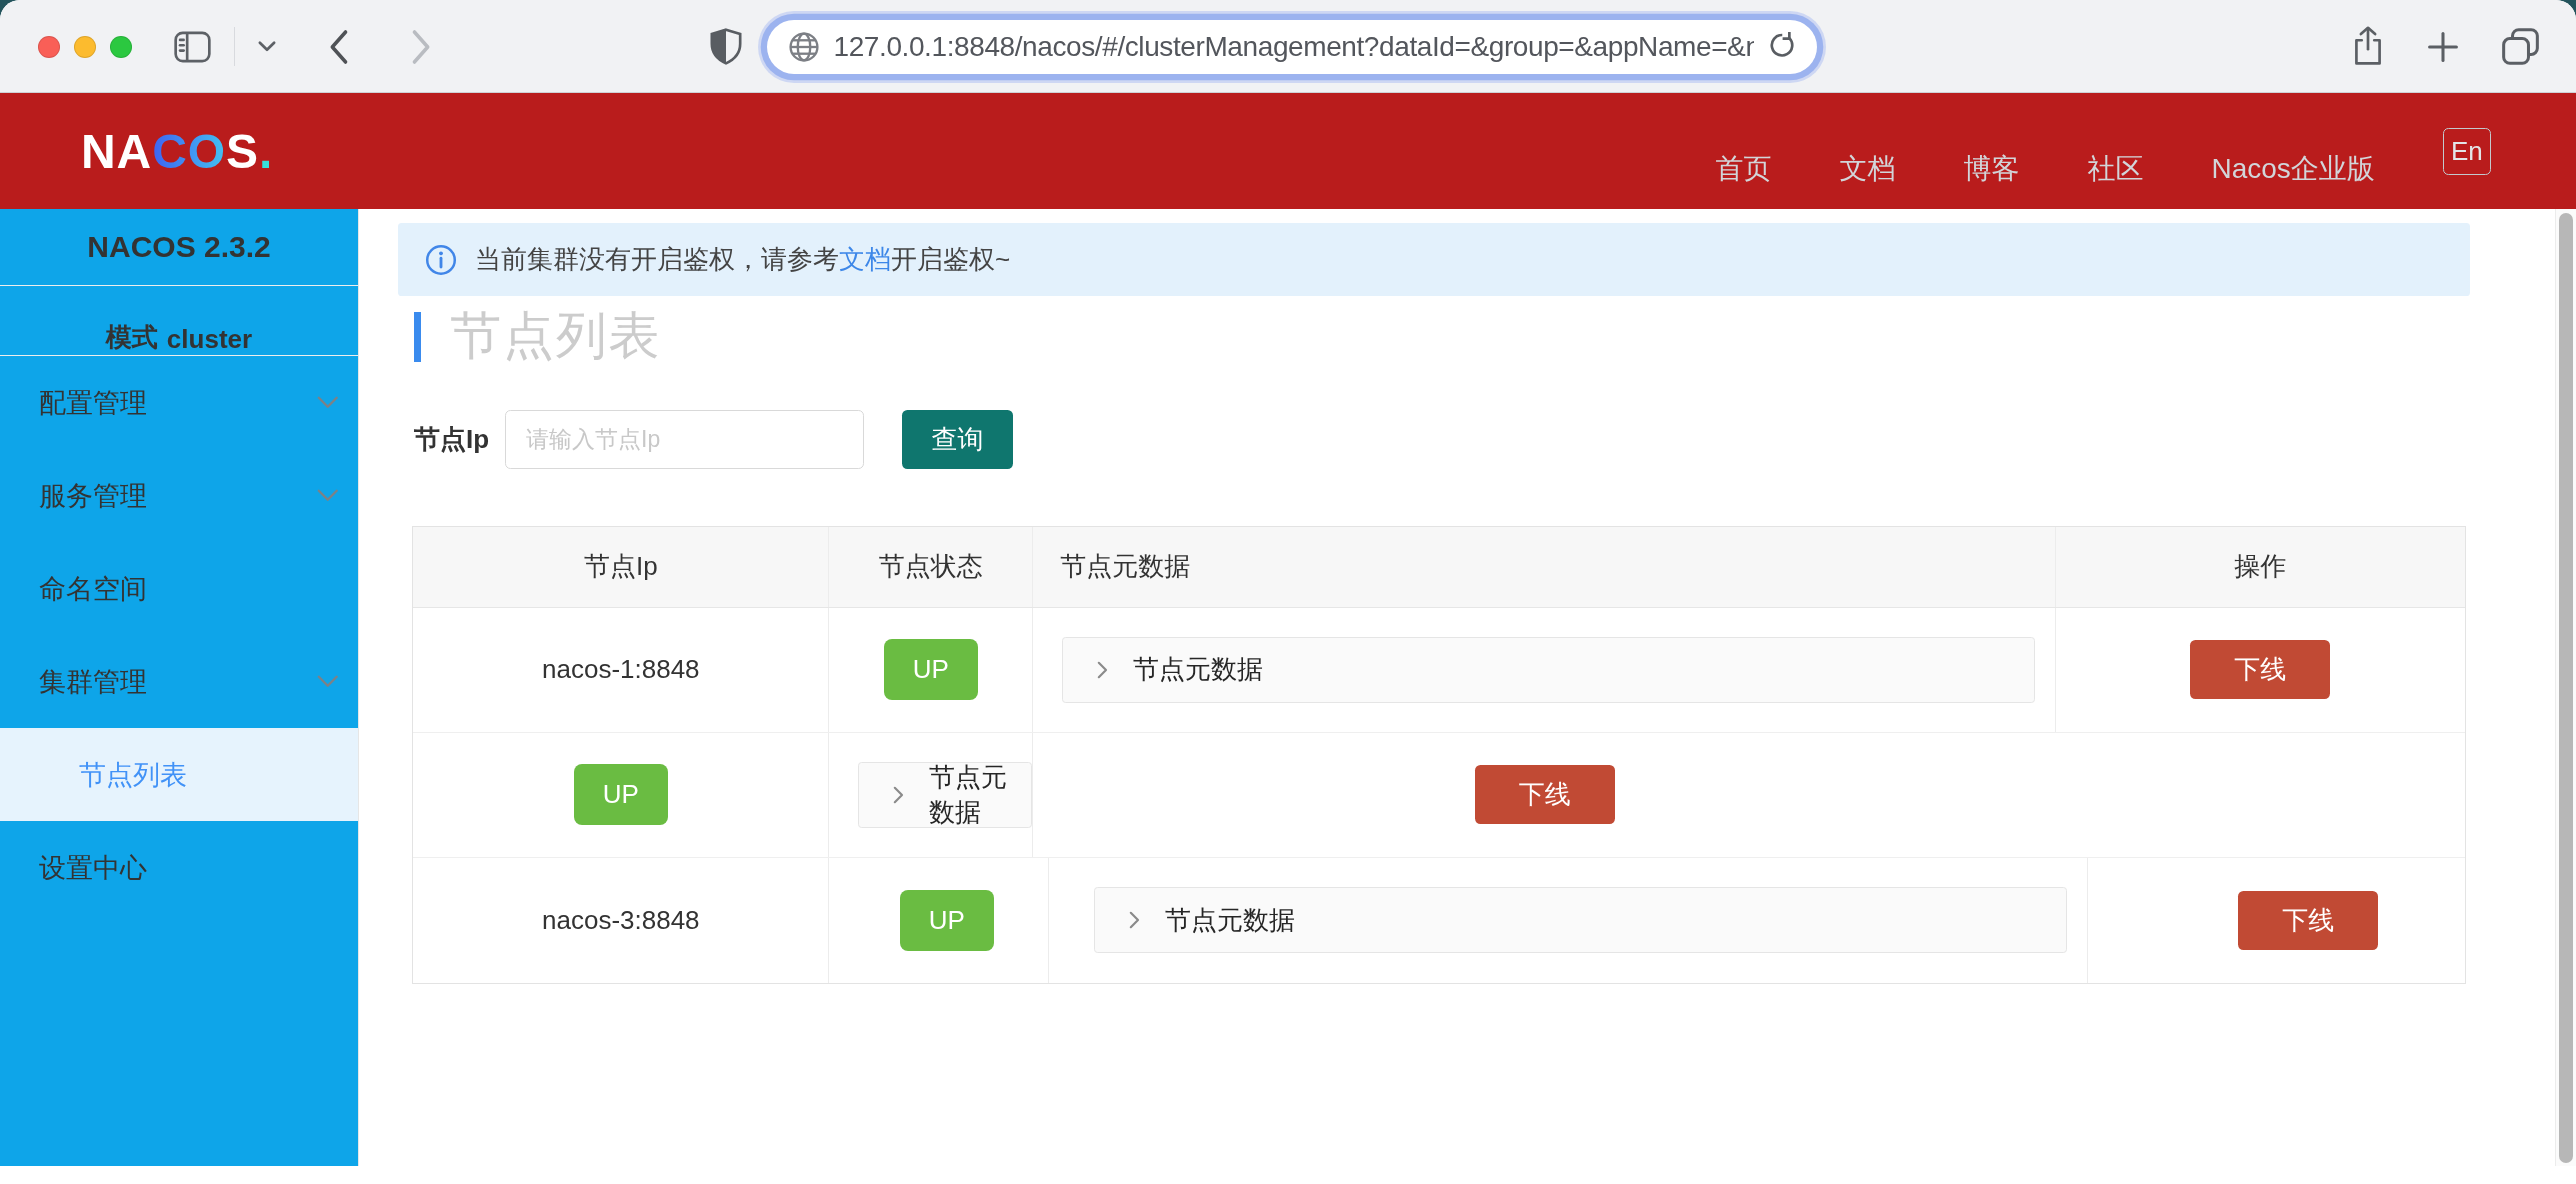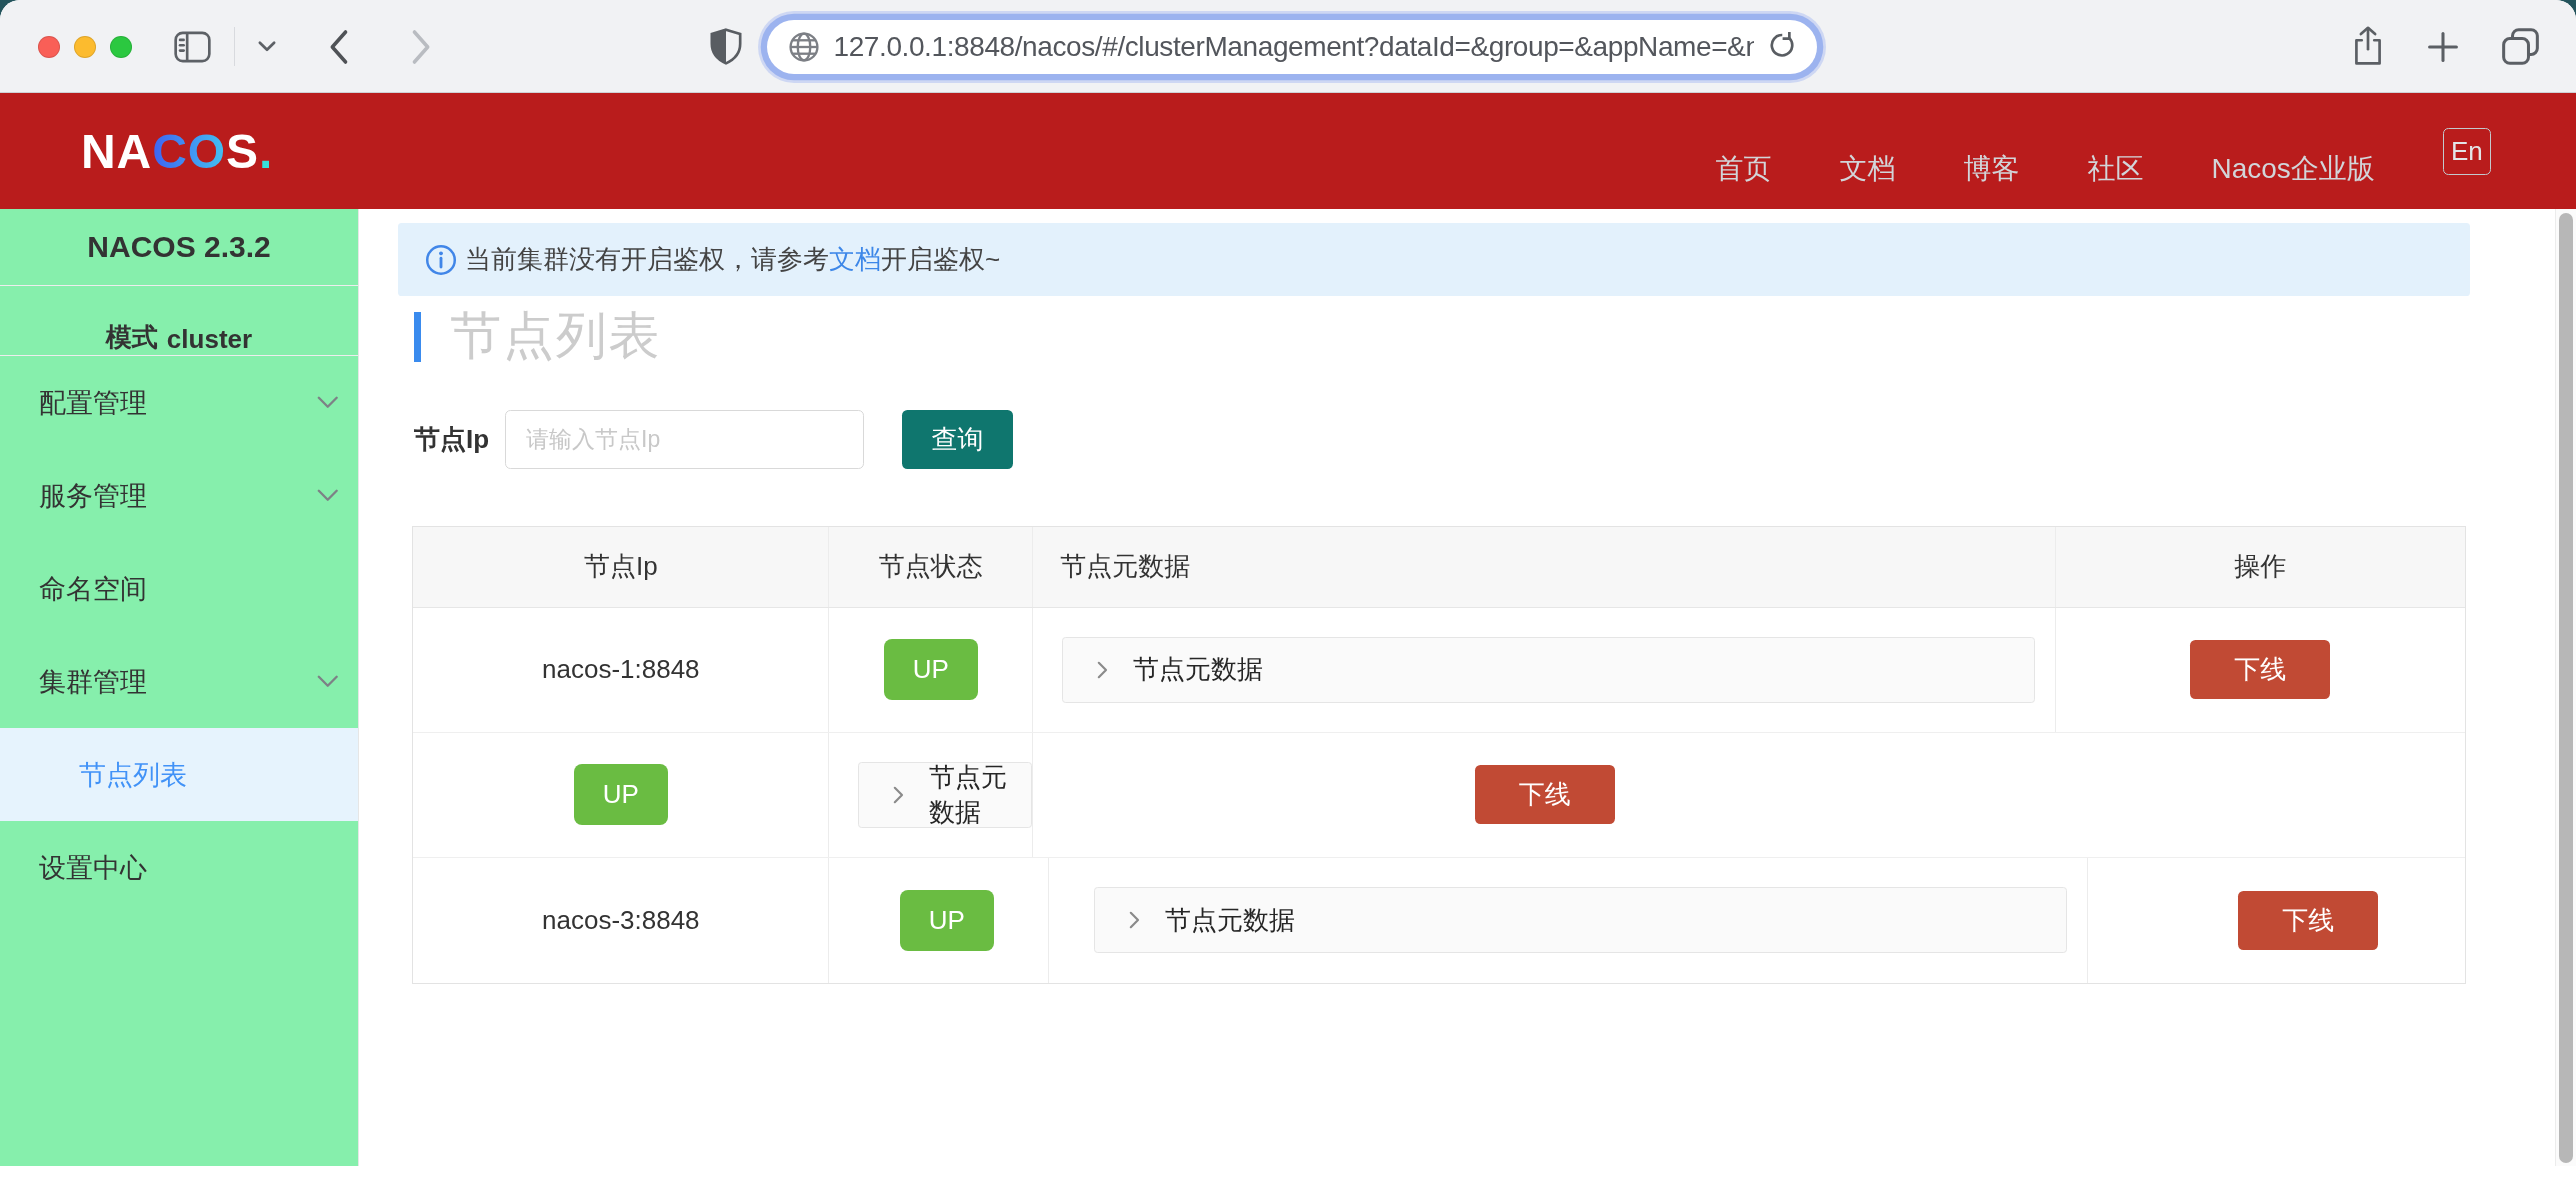--- a/index.html
+++ b/index.html
@@ -33,37 +33,37 @@
   .logo .dot { color:#35e0dc; }
   .site-nav { margin-left:auto; display:flex; align-items:center; gap:68px; }
   .site-nav a { color:#d2d5d9; font-size:28px; text-decoration:none;margin-top:36px; }
   .lang-badge { min-width:45px; height:47px; border:1.8px solid #c3c8cd; border-radius:5.4px;
                 color:#e3e5e8; font-size:26px; display:flex; align-items:center; justify-content:center;
                 padding:0 7.2px; cursor:pointer; }
 
   
   .app { display:flex; height:957px; position:relative; background:#fff; }
 
-  aside { width:359px; flex:0 0 359px; border-right:1.8px solid #e6e6e6; background:#86efac; }
+  aside { width:359px; flex:0 0 359px; border-right:1.8px solid #e6e6e6; background:#0ea5e9; }
   .side-version { height:77px; display:flex; align-items:center; justify-content:center;
                   font-size:30px; font-weight:700; color:#333; border-bottom:1.8px solid #ededed; }
   .side-mode { height:70px; display:flex; align-items:flex-end; justify-content:center; gap:9px;
                font-size:26px; font-weight:700; color:#333; border-bottom:1.8px solid #ededed; }
   .side-menu { list-style:none; }
   .side-item { height:93px; display:flex; align-items:center; padding:0 20px 0 39px;
                font-size:27px; color:#333; cursor:pointer; }
   .side-item .lbl { flex:1; }
   .side-item.child { padding-left:79px; }
   .side-item.selected { background:#e6f3fd; color:#4192f7; }
   .chev { color:#7d8186; }
 
   main { flex:1; padding:14.3px 0 0 39px; background:#fff; }
 
   .alert { width:2072px; height:73px; background:#e3f1fc; border-radius:3.6px;
-           display:flex; align-items:center; padding:0 27px; gap:8px; margin-bottom:14.3px; }
+           display:flex; align-items:center; padding:0 27px; gap:18px; margin-bottom:14.3px; }
   .alert-text { font-size:26px; color:#444; }
   .alert-text a { color:#3d87e8; text-decoration:none; }
 
   .page-title { margin:0 0 0 16px; height:52px; display:flex; align-items:center; gap:29px; }
   .title-bar { width:7.2px; height:50px; background:#3a8bee; }
   .title-text { font-size:51px; color:#ccc; letter-spacing:1.8px; }
 
   .search-row { margin:47px 0 0 16px; display:flex; align-items:center; }
   .search-label { font-size:26px; font-weight:700; color:#333; margin-right:16px; }
   .search-input { width:359px; height:59px; border:1.8px solid #d9d9d9; border-radius:5.4px;

